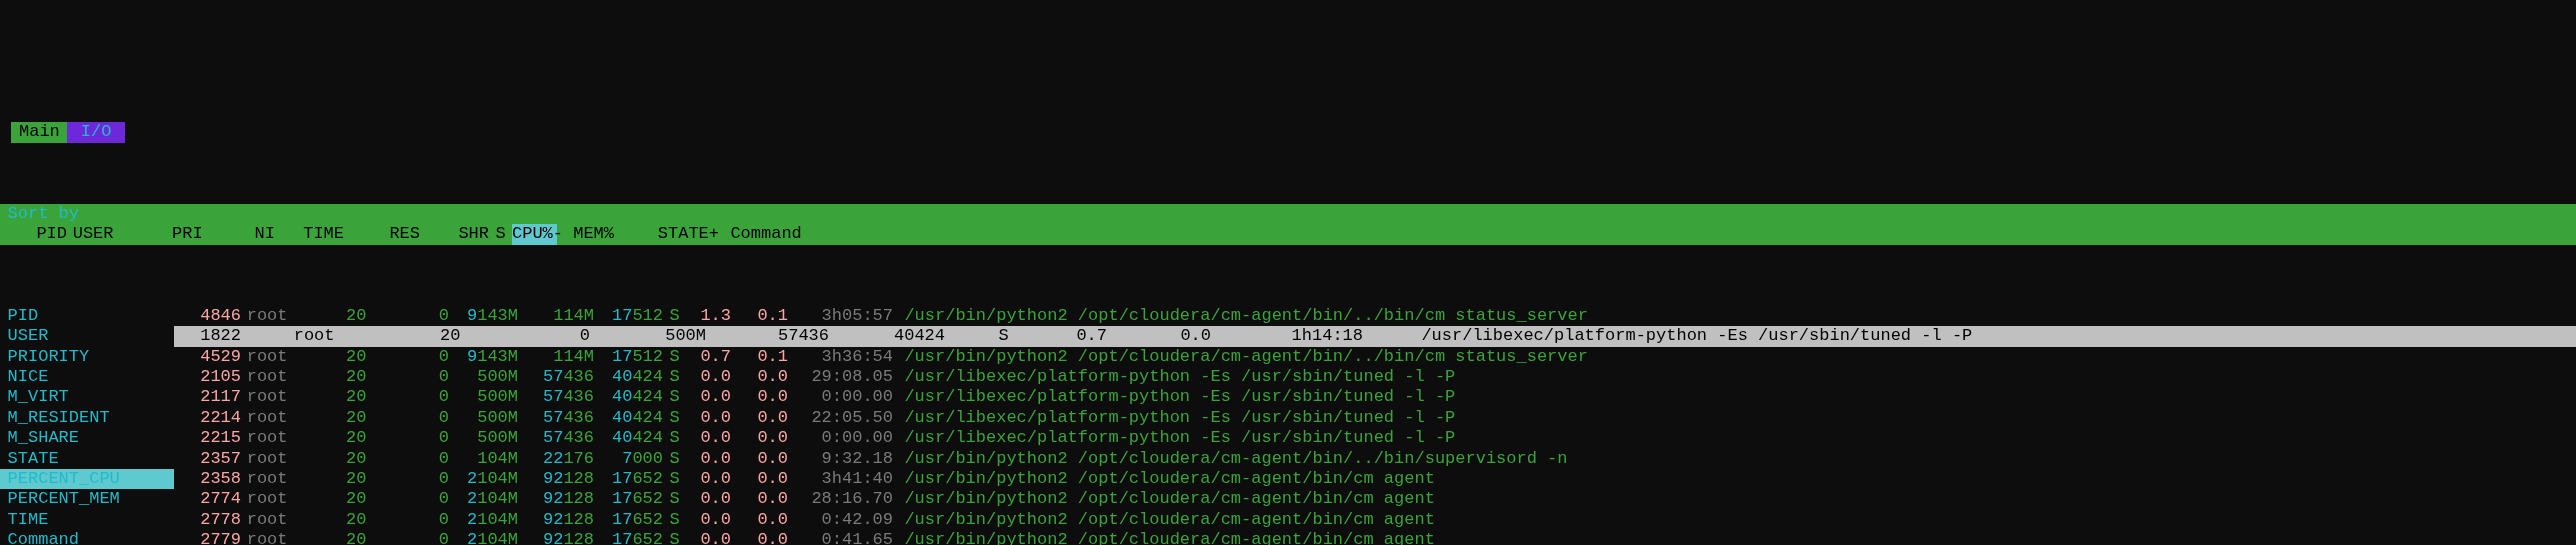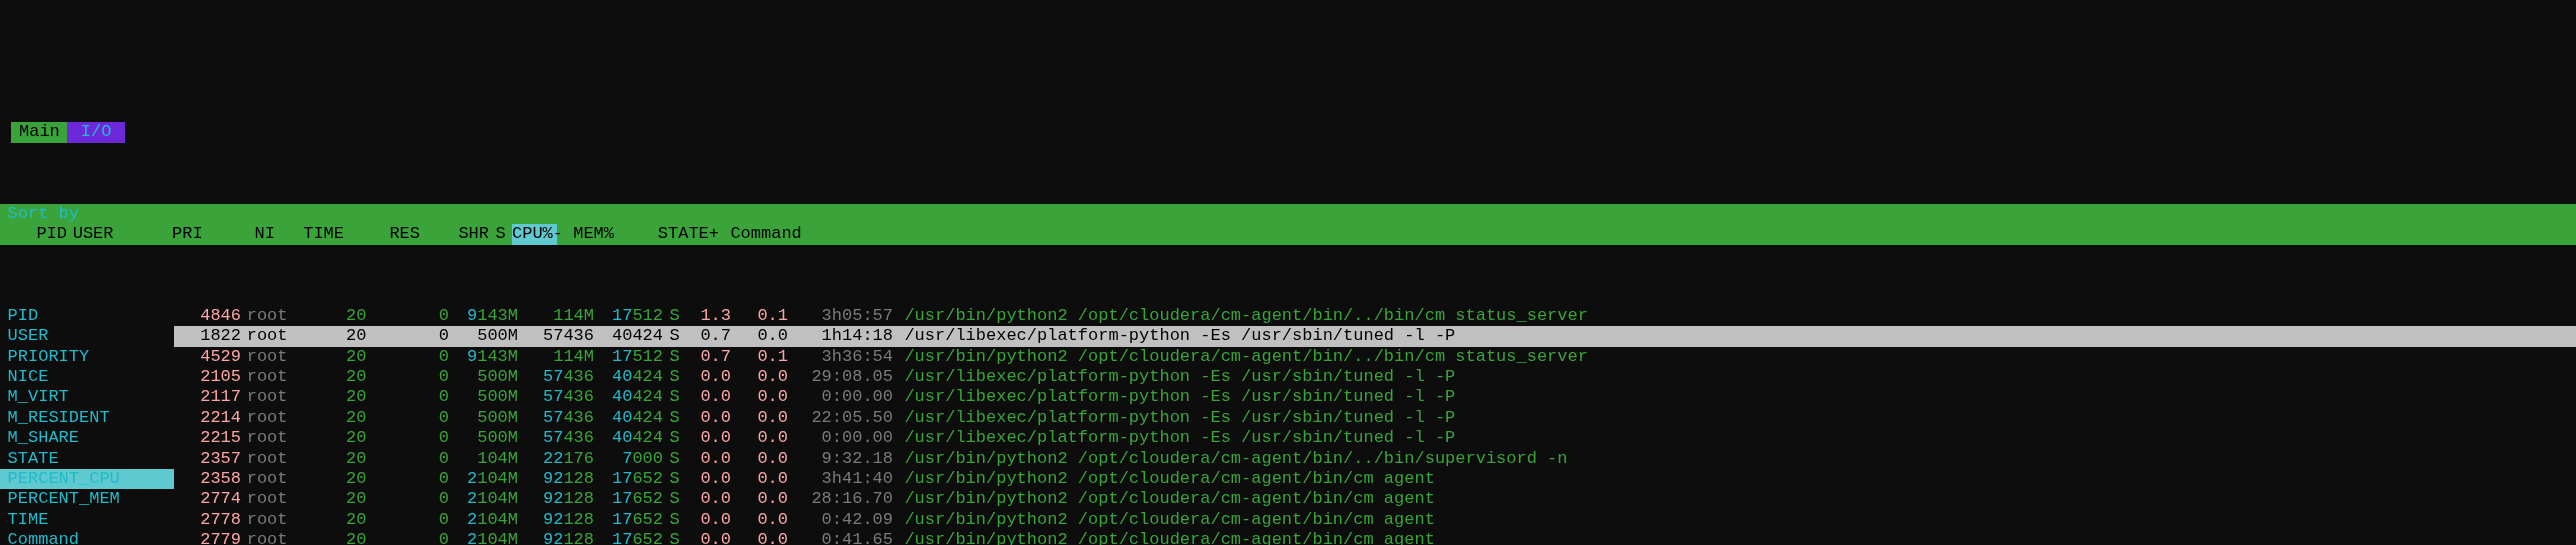--- a/index.html
+++ b/index.html
@@ -58,20 +58,21 @@
   }
   .sort-label { padding-left: 7.6px; }
   .hdr-row .sort-col { padding-left: 7.6px; }
 
   .v-green  { color: #3aa43a; }
   .v-grey   { color: #7a7a7a; }
   .v-white  { color: #fca5a5; }
 
   .row.selected .right-cols {
     background: #c0c0c0;
+    gap: 47px;
   }
   .row.selected .v-green { color: #000; }
   .row.selected .v-grey { color: #000; }
   .row.selected .v-white { color: #000; }
 
   
   .mem .lead { color: #2bc; }
   .mem .tail { color: #3aa43a; }
   .row.selected .mem .lead { color: #000; }
   .row.selected .mem .tail { color: #000; }

